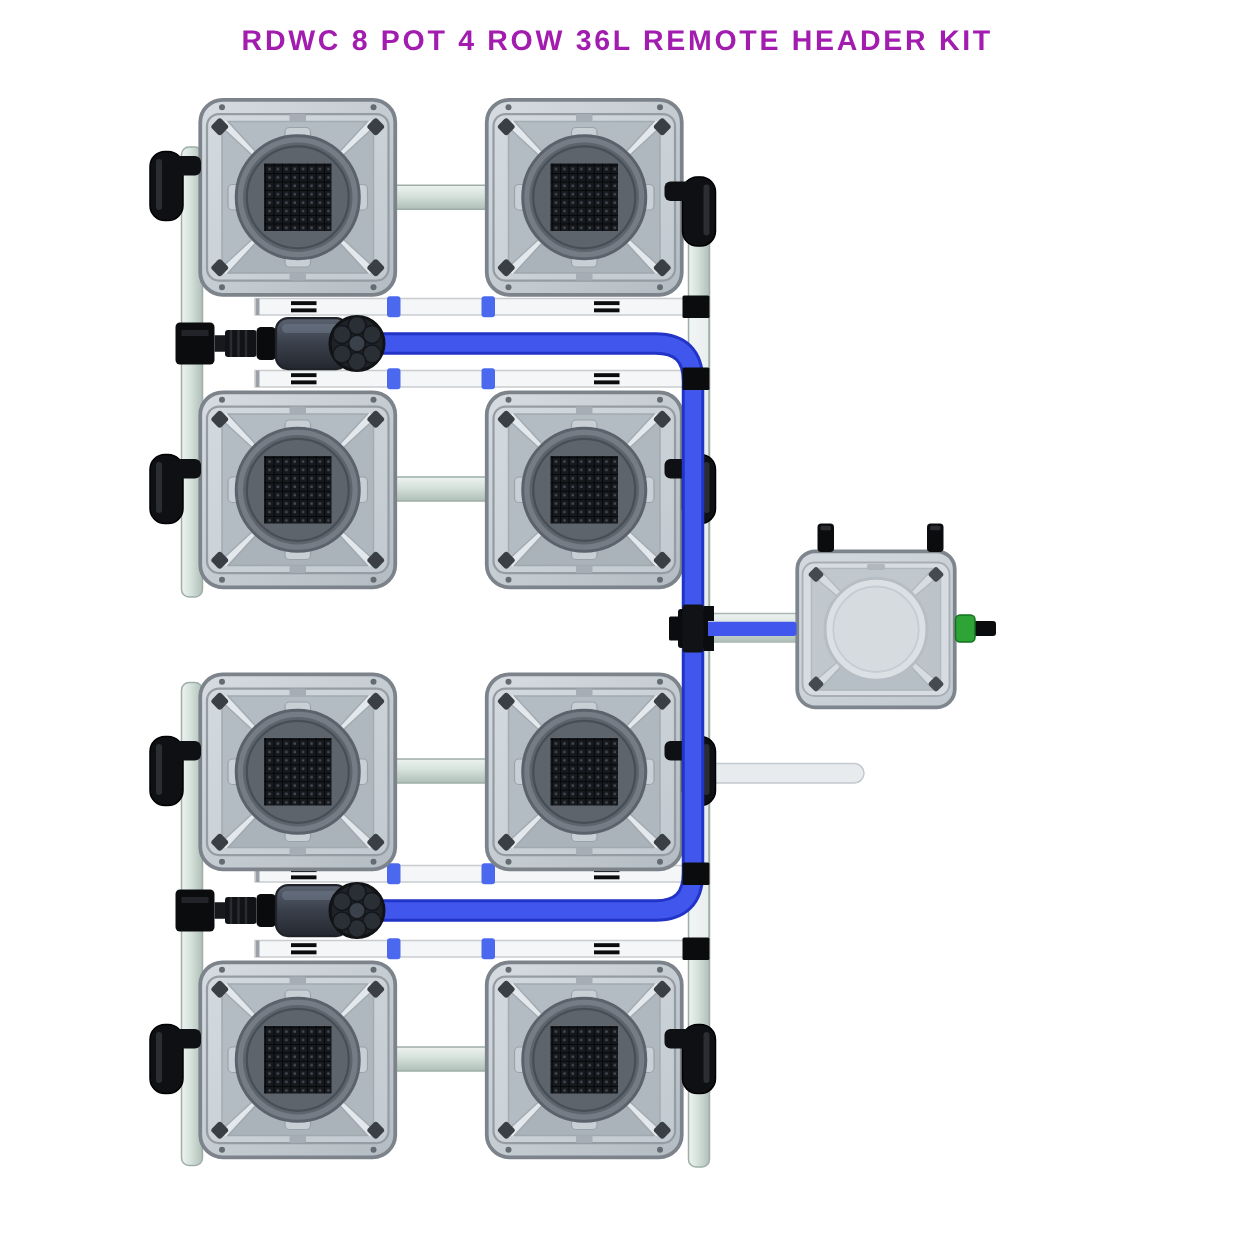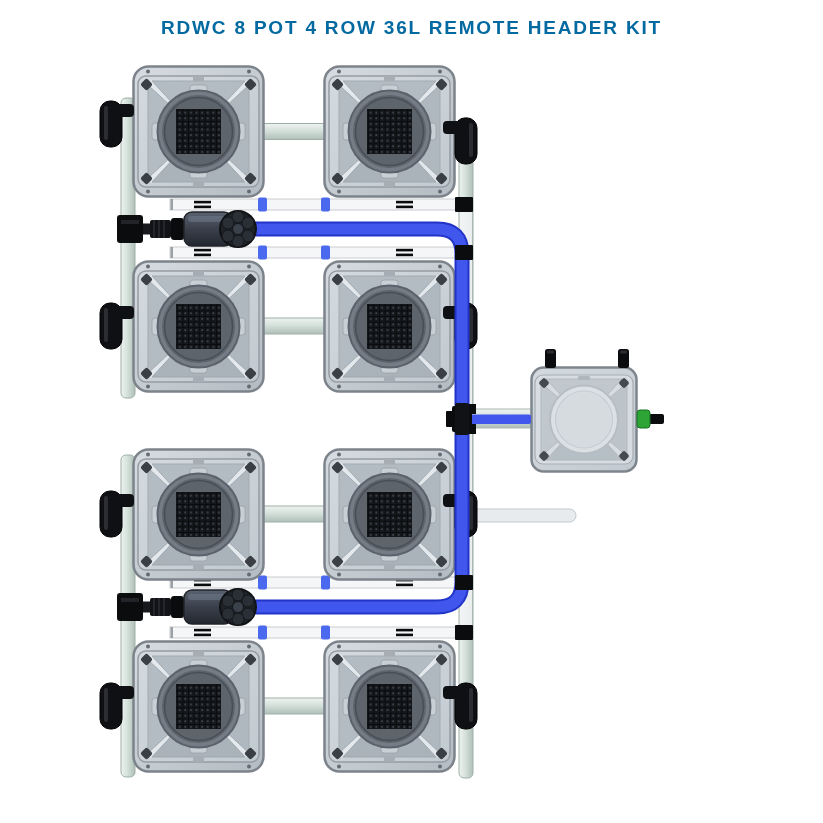--- a/index.html
+++ b/index.html
@@ -7,21 +7,21 @@
          font-family:"Liberation Sans", sans-serif;}
   .title{position:absolute;top:17px;left:0;width:100%;margin:0;text-align:center;
          font-size:19px;font-weight:bold;letter-spacing:1.8px;color:#58bc30;
          font-family:"Liberation Sans", sans-serif;}
   svg{position:absolute;top:0;left:0;}
 </style>
 </head>
 <body>
 
 <div class="stage">
-  <h1 class="title" style="color: #0369a1;">RDWC 8 POT 4 ROW 36L REMOTE HEADER KIT</h1>
+  <h1 class="title" style="color: #a21caf;">RDWC 8 POT 4 ROW 36L REMOTE HEADER KIT</h1>
 
   <svg width="823" height="823" viewBox="0 0 823 823">
     <defs>
       <linearGradient id="gPipeV" x1="0" y1="0" x2="1" y2="0">
         <stop offset="0" stop-color="#eef3f1"></stop>
           <stop offset="0.45" stop-color="#d5e1db"></stop>
           <stop offset="1" stop-color="#afbfb8"></stop>
       </linearGradient>
       <linearGradient id="gPipeH" x1="0" y1="0" x2="0" y2="1">
         <stop offset="0" stop-color="#eef3f1"></stop>

